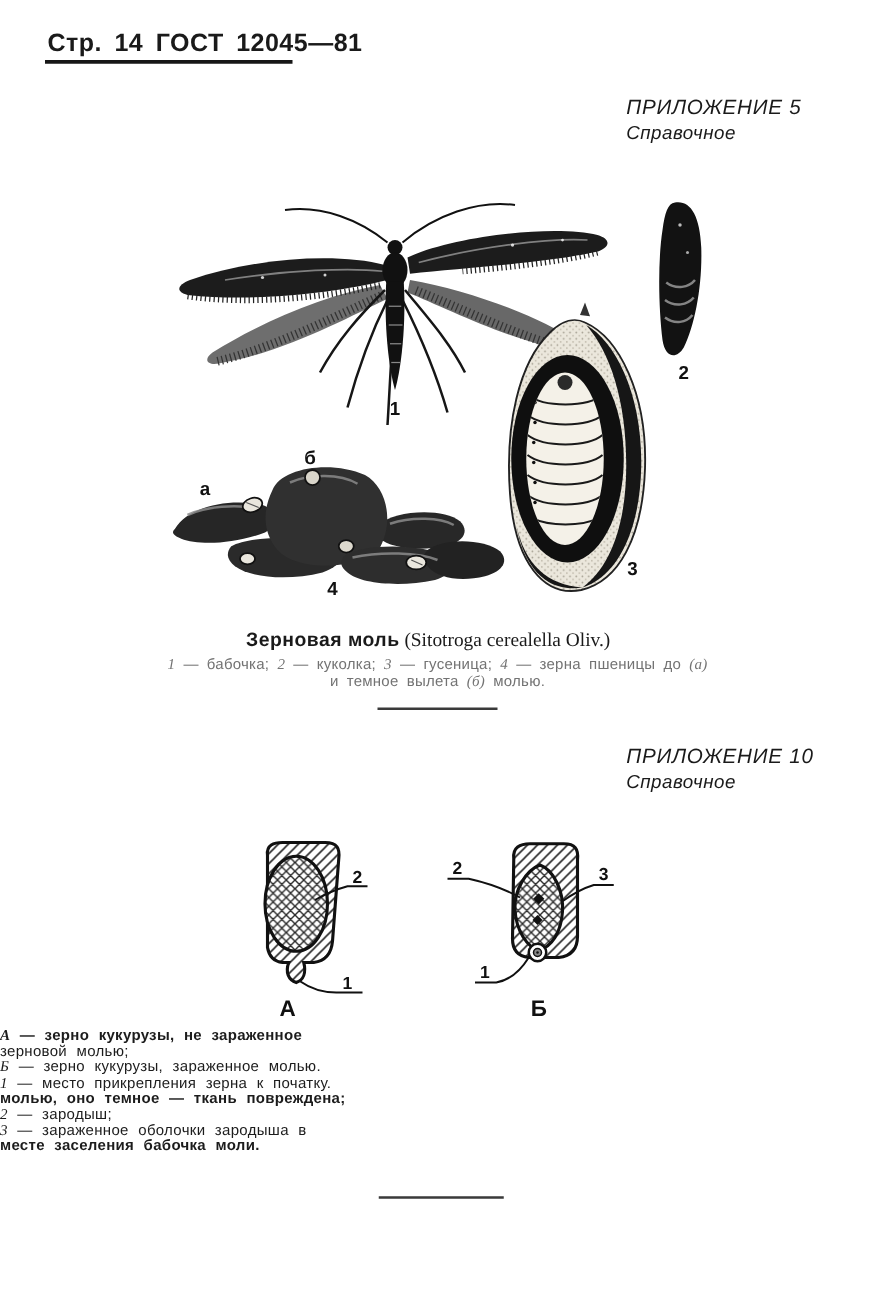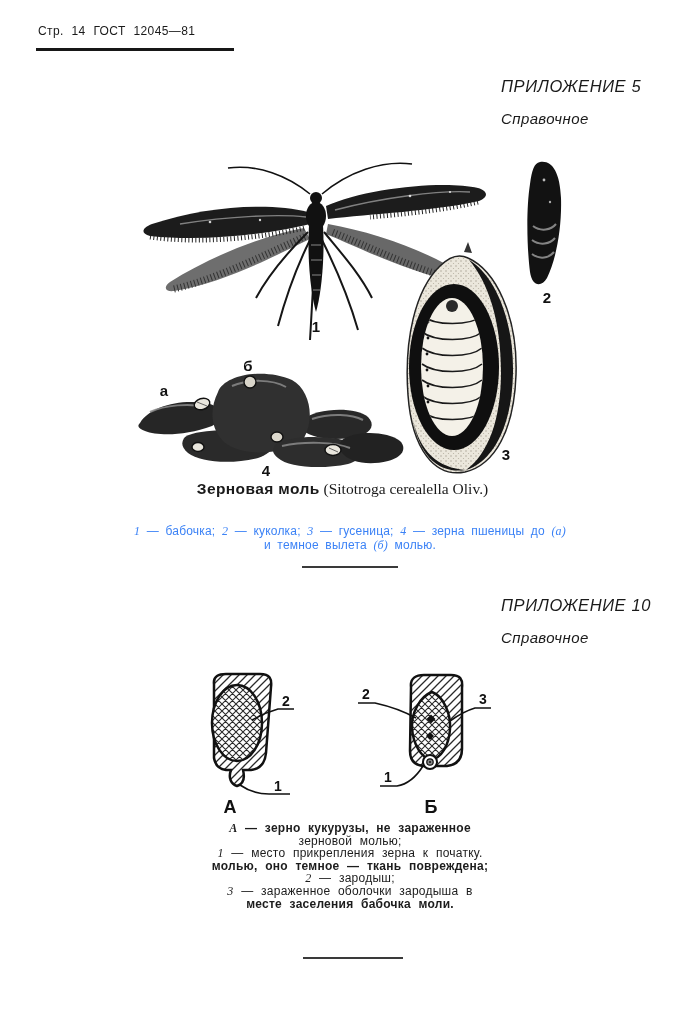--- a/index.html
+++ b/index.html
@@ -3,40 +3,40 @@
 <meta charset="utf-8">
 <style>
   html,body{margin:0;padding:0;background:#888;}
   #page{
     position:relative;width:700px;height:1032px;margin:0 auto;
     background:#ffffff;overflow:hidden;
     font-family:"Liberation Sans",sans-serif;color:#1a1a1a;
   }
   .abs{position:absolute;}
   
-  #hdr{left:38px;top:24px;font-size:12px;font-weight:400;letter-spacing:.4px;word-spacing:4px;}
+  #hdr{left:38px;top:24px;font-size:20px;font-weight:700;letter-spacing:.4px;word-spacing:4px;}
   #hdr-rule{left:36px;top:48px;width:198px;height:2.5px;background:#171717;}
   
   .appx{left:501px;width:165px;font-style:italic;}
   .appx .t{font-size:16.5px;letter-spacing:.6px;}
-  .appx .s{font-size:15px;margin-top:14px;letter-spacing:.4px;}
+  .appx .s{font-size:15px;margin-top:2px;letter-spacing:.4px;}
   #appx12{top:77px;}
   #appx13{top:596px;}
   
-  #cap1{left:0;top:480px;width:685px;text-align:center;font-size:15.5px;}
+  #cap1{left:0;top:504px;width:685px;text-align:center;font-size:15.5px;}
   #cap1 .b{font-weight:700;letter-spacing:.4px;}
   #cap1 .lat{font-family:"Liberation Serif",serif;}
   #legend1{left:0;top:524px;width:700px;text-align:center;font-size:12px;line-height:14px;
-           letter-spacing:.2px;word-spacing:3px;color:#3b82f6;}
+           letter-spacing:.2px;word-spacing:3px;color:#737373;}
   .it{font-style:italic;font-family:"Liberation Serif",serif;}
   .rule-s{height:2px;background:#3a3a3a;}
   #rule1{left:302px;top:566px;width:96px;}
   #rule2{left:303px;top:957px;width:100px;}
   
-  #notes{left:0;top:822px;width:700px;text-align:center;font-size:12px;line-height:12.6px;
+  #notes{left:0;top:822px;width:700px;text-align:left;font-size:12px;line-height:12.6px;
          letter-spacing:.25px;word-spacing:4px;color:#1c1c1c;}
   #notes .bld{font-weight:700;}
   svg text{font-family:"Liberation Sans",sans-serif;font-weight:700;fill:#111;}
 </style>
 </head>
 <body>
 
 <div id="page">
 
   <div class="abs" id="hdr">Стр. 14 ГОСТ 12045—81</div>
@@ -227,20 +227,21 @@
       <text x="303" y="42" font-size="14" text-anchor="middle">3</text>
       <path d="M200,124 L217,124 C229,122 238,112 243,104" stroke="#111" stroke-width="1.6" fill="none"></path>
       <text x="208" y="120" font-size="14" text-anchor="middle">1</text>
       <text x="251" y="151" font-size="18" text-anchor="middle">Б</text>
     </g>
   </svg>
 
   <div class="abs" id="notes">
     <div class="bld"><span class="it">А</span><span> — зерно кукурузы, не зараженное</span></div>
     <div><span class="it"></span><span>зерновой молью;</span></div>
+    <div><span class="it">Б</span><span> — зерно кукурузы, зараженное молью.</span></div>
     <div><span class="it">1</span><span> — место прикрепления зерна к початку.</span></div>
     <div class="bld"><span class="it"></span><span>молью, оно темное — ткань повреждена;</span></div>
     <div><span class="it">2</span><span> — зародыш;</span></div>
     <div><span class="it">3</span><span> — зараженное оболочки зародыша в</span></div>
     <div class="bld"><span class="it"></span><span>месте заселения бабочка моли.</span></div>
   </div>
 
   <div class="abs rule-s" id="rule2"></div>
 
 </div>

